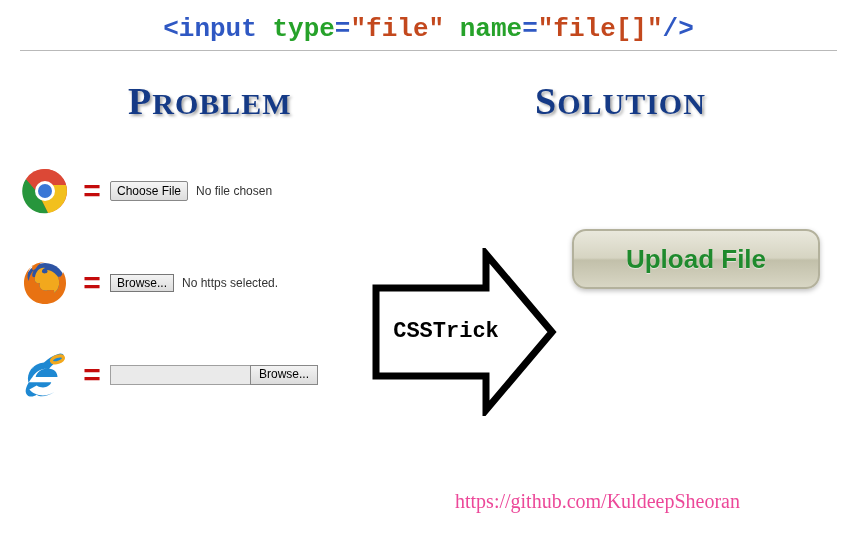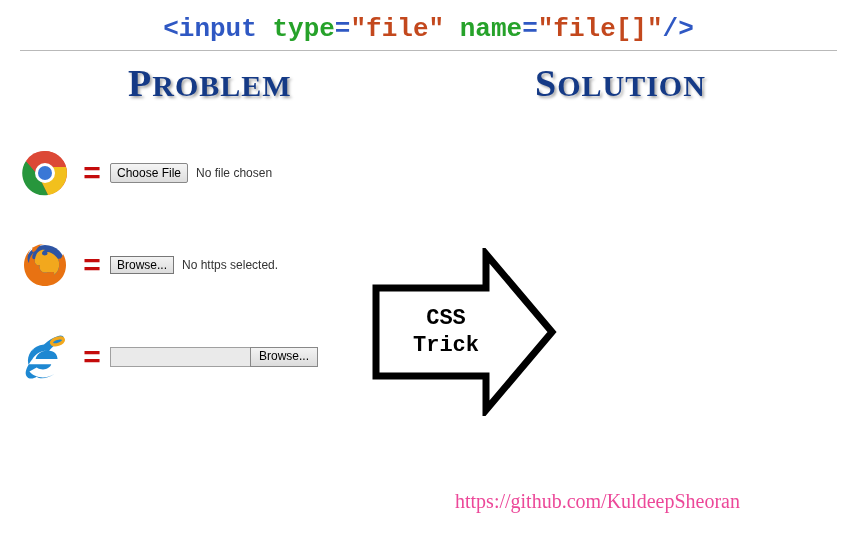--- a/index.html
+++ b/index.html
@@ -39,21 +39,21 @@
     flex: 1;
     position: relative;
   }
   .heading {
     font-family: Georgia, 'Times New Roman', serif;
     font-weight: bold;
     font-size: 30px;
     color: #153a86;
     text-shadow: 2px 2px 3px rgba(0,0,0,0.35);
     letter-spacing: 1px;
-    margin-top: 10px;
+    margin-top: 28px;
   }
   .heading .big { font-size: 38px; }
   .col-left .heading { margin-left: 112px; }
   .col-right .heading { margin-left: 165px; }
   .rows { margin-top: 22px; }
   .browser-row {
     display: flex;
     align-items: center;
     height: 92px;
   }
@@ -100,21 +100,21 @@
     left: 368px;
     top: 248px;
     width: 190px;
     height: 168px;
   }
   .arrow-box svg { width: 100%; height: 100%; }
   .arrow-label {
     position: absolute;
     left: 0; top: 0; right: 0; bottom: 0;
     display: flex;
-    flex-direction: column;
+    flex-direction: row;
     align-items: center;
     justify-content: center;
     font-family: "Courier New", monospace;
     font-size: 22px;
     font-weight: bold;
     line-height: 1.25;
     color: #000;
     padding-right: 34px;
   }
   
@@ -213,20 +213,23 @@
         </div>
       </div>
     </div>
   </div>
 
   <div class="col-right">
     <div class="heading">
       <span class="big">S</span><span>OLUTION</span>
     </div>
 
+    <div class="upload-btn">
+      <span>Upload File</span>
+    </div>
   </div>
 </div>
 
 <div class="arrow-box">
   <svg viewBox="0 0 190 168">
     <path d="M8 40 L118 40 L118 6 L184 84 L118 162 L118 128 L8 128 Z" fill="#ffffff" stroke="#000" stroke-width="7" stroke-linejoin="miter"></path>
   </svg>
   <div class="arrow-label">
     <span>CSS</span>
     <span>Trick</span>

